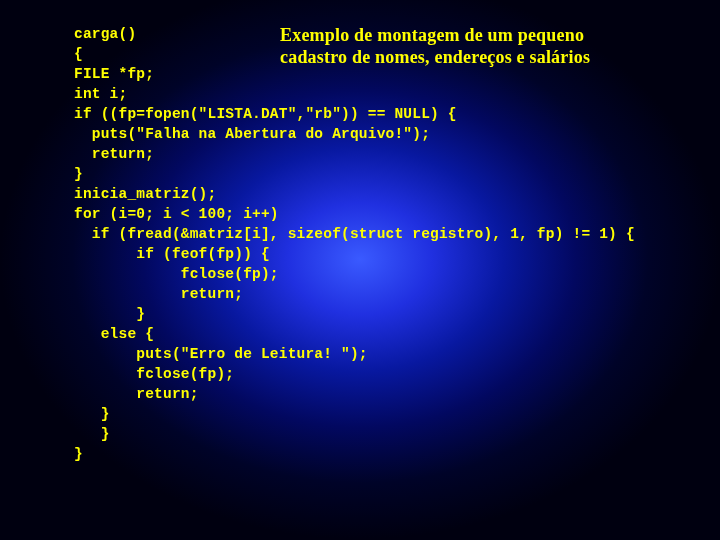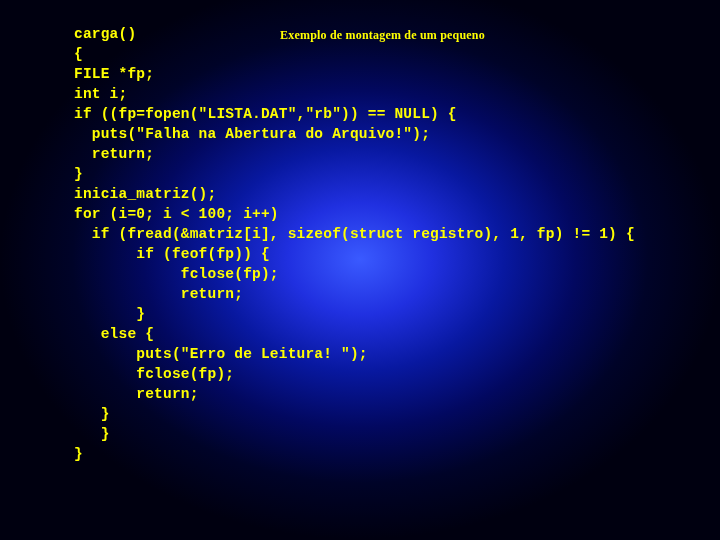--- a/index.html
+++ b/index.html
@@ -31,32 +31,32 @@
     white-space: pre;
     letter-spacing: 0.2px;
   }
   .caption {
     position: absolute;
     left: 280px;
     top: 24px;
     width: 420px;
     font-family: "Times New Roman", Times, serif;
     font-weight: bold;
-    font-size: 12px;
+    font-size: 18px;
     line-height: 22px;
     color: #ffff00;
     letter-spacing: 0.2px;
   }
 </style>
 </head>
 <body>
 
 <div class="caption">
   <span>Exemplo de montagem de um pequeno</span><br>
-  <br>
+  <span> cadastro de nomes, endereços e salários</span><br>
 </div>
 
 <div class="code"><span>carga()</span>
 <span>{</span>
 <span>FILE *fp;</span>
 <span>int i;</span>
 <span>if ((fp=fopen("LISTA.DAT","rb")) == NULL) {</span>
 <span>  puts("Falha na Abertura do Arquivo!");</span>
 <span>  return;</span>
 <span>}</span>

